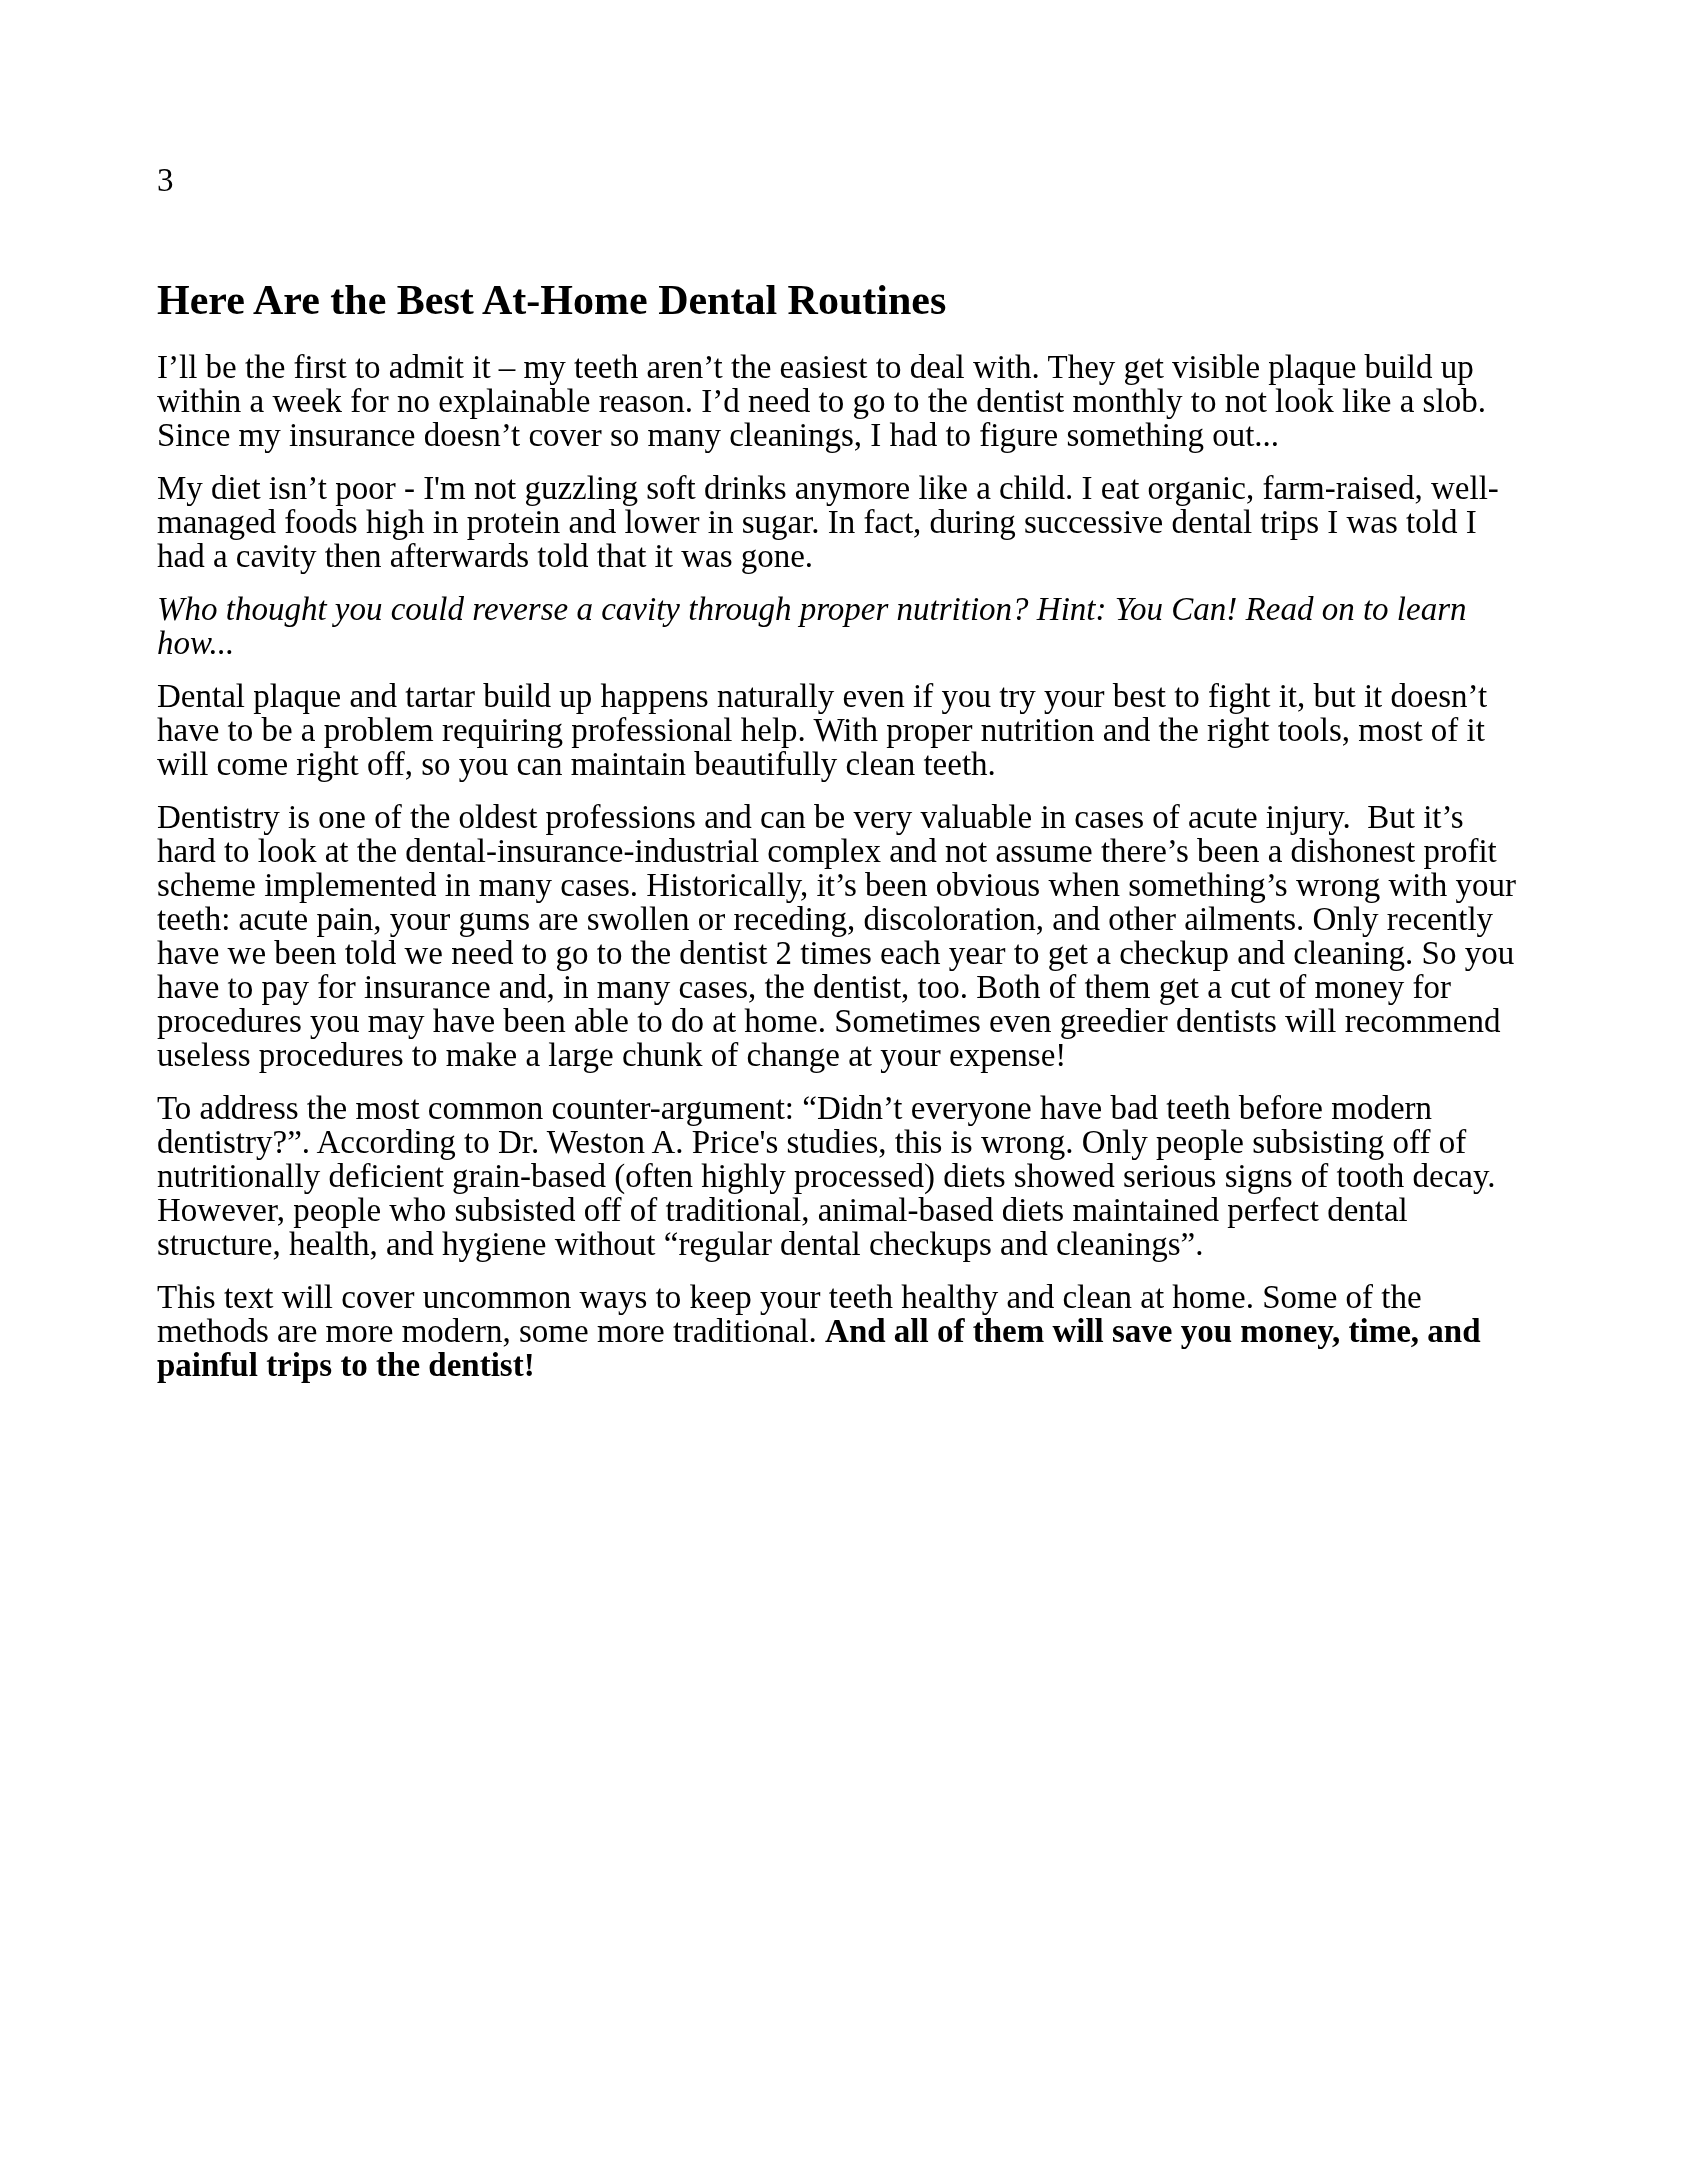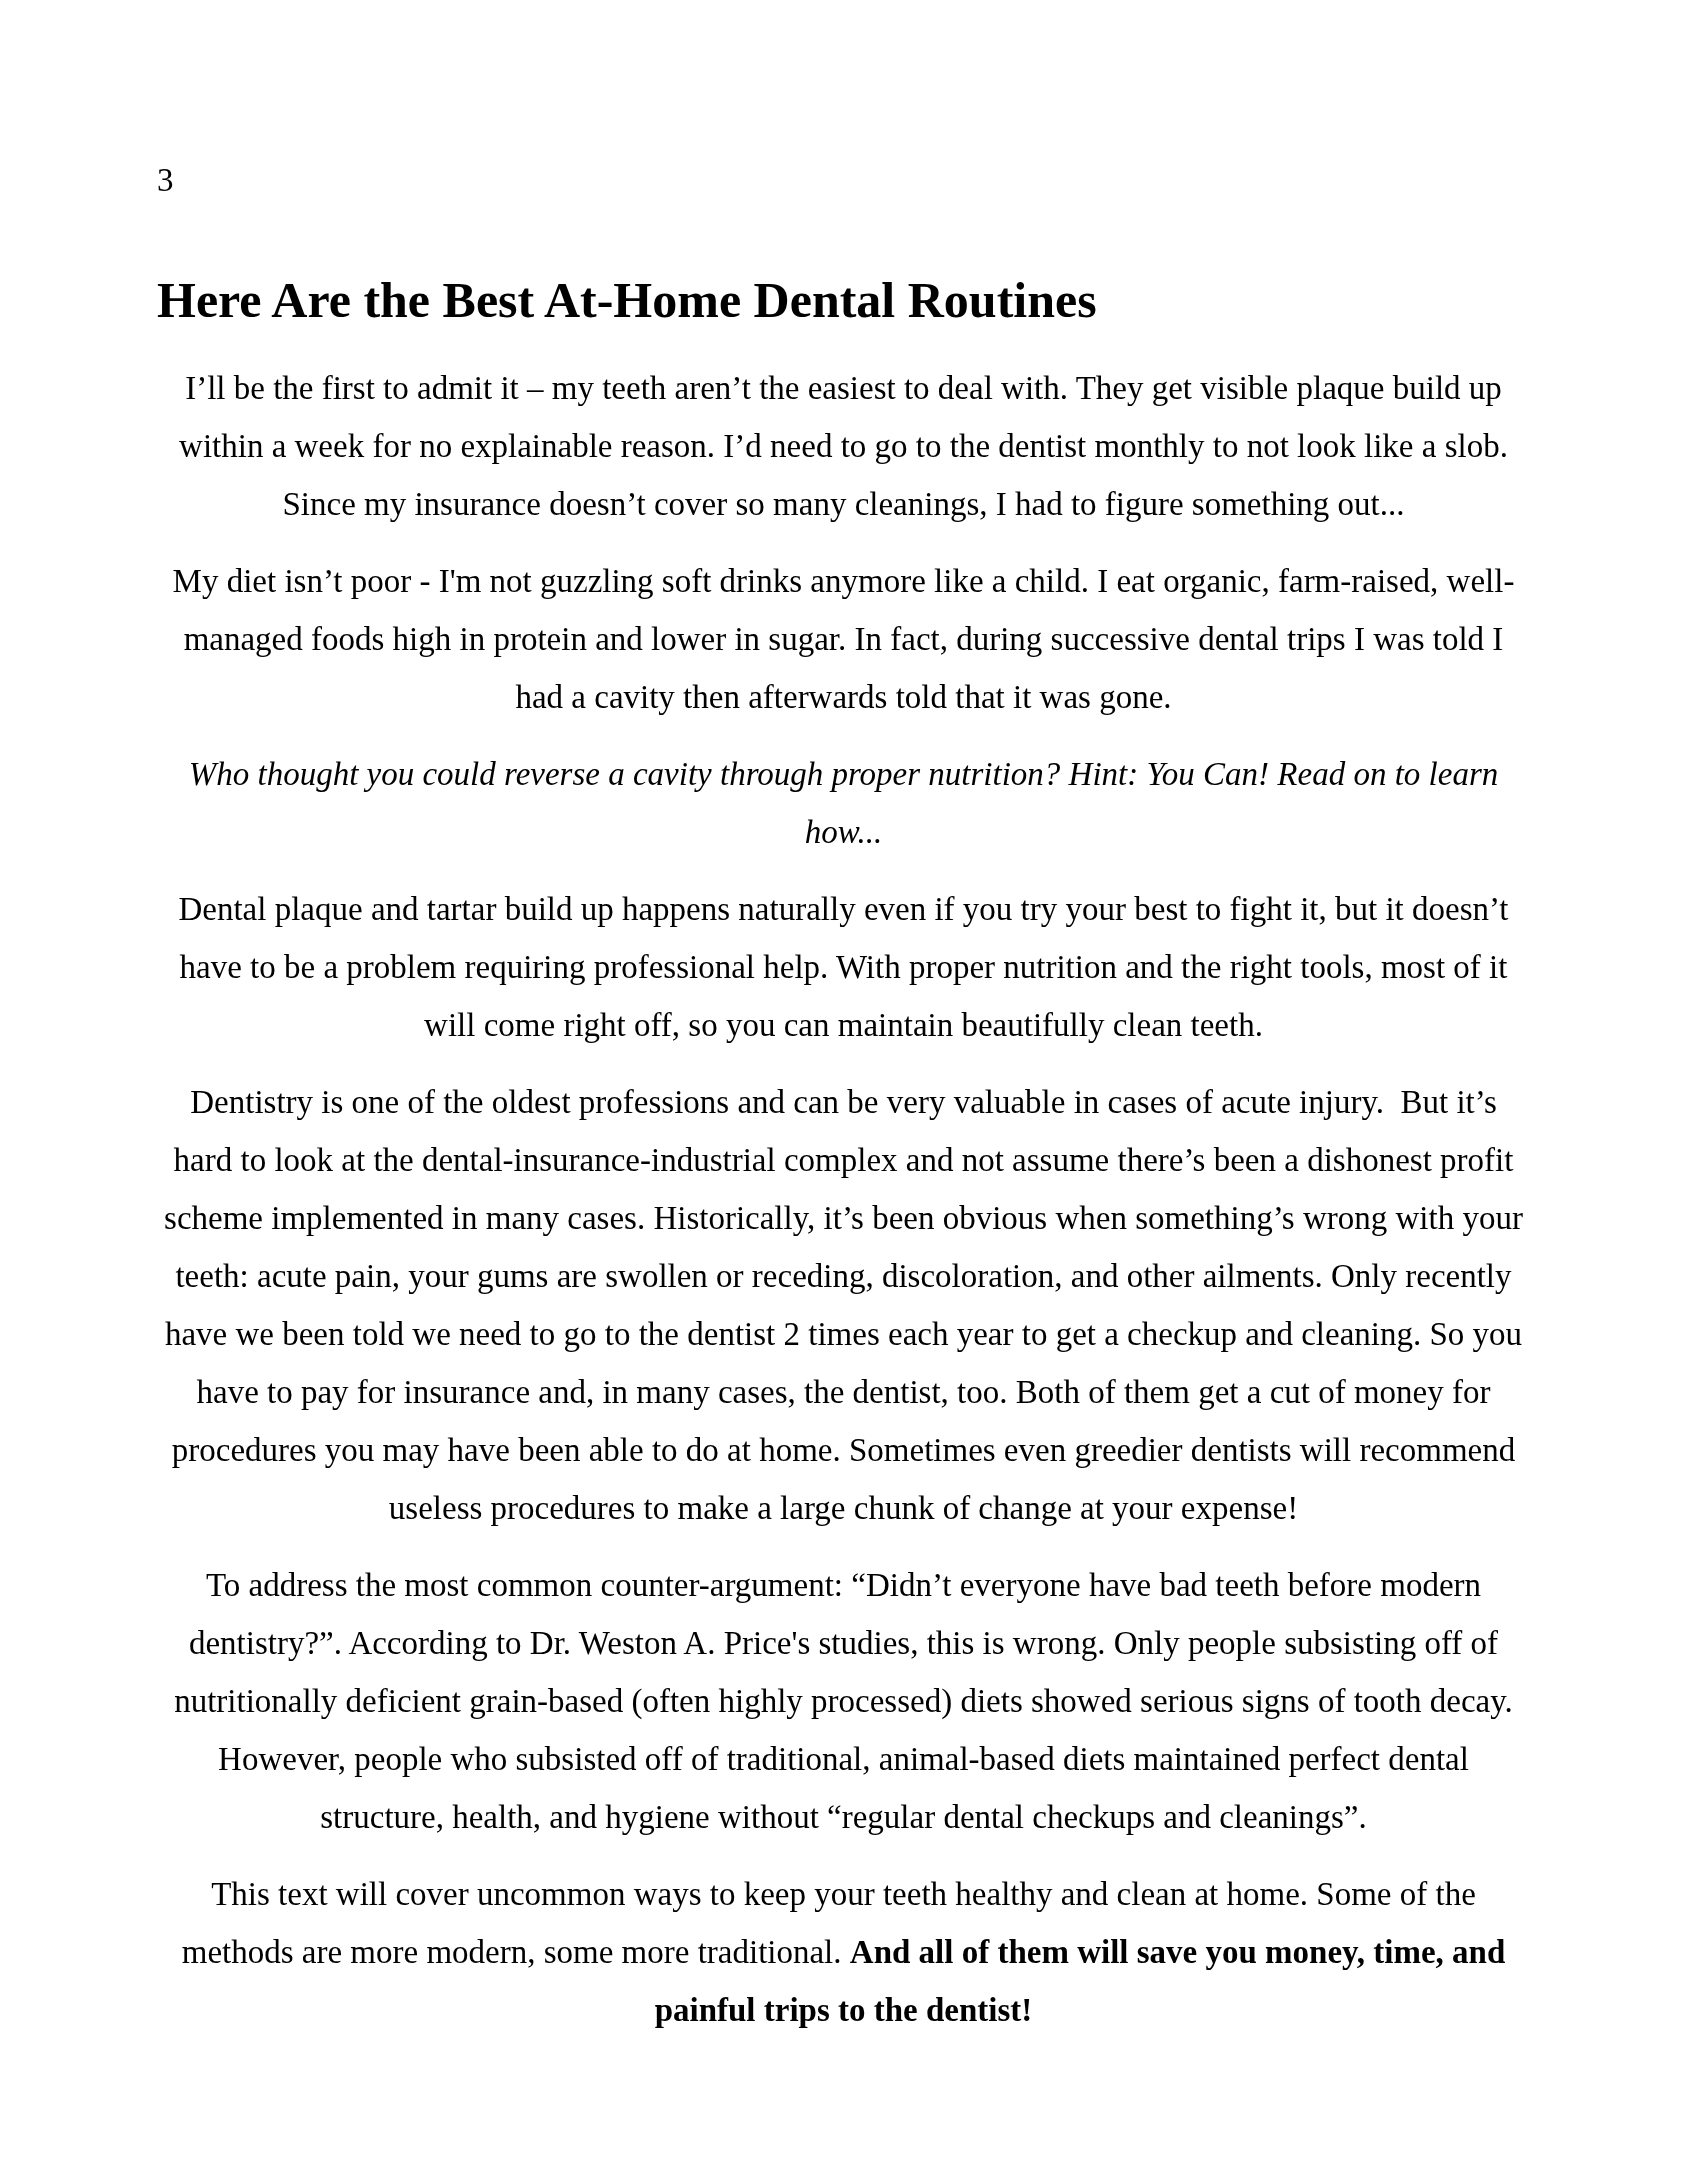--- a/index.html
+++ b/index.html
@@ -16,31 +16,31 @@
     box-sizing: border-box;
     padding: 151px 157px 0 157px;
     font-family: "Liberation Serif", "DejaVu Serif", serif;
     overflow: hidden;
   }
   .page-number {
     font-size: 33px;
     line-height: 58px;
   }
   .title {
-    font-size: 50px;
+    font-size: 42px;
     font-weight: bold;
     line-height: 62px;
-    margin: 60px 0 28px 0;
+    margin: 60px 0 19px 0;
   }
   .para {
     font-size: 33px;
-    line-height: 58px;
+    line-height: 34px;
     margin: 19px 0 0 0;
     white-space: pre-wrap;
-    text-align: center;
+    text-align: left;
   }
   .para.first {
     margin-top: 0;
   }
   .para.bold-italic {
     font-weight: normal;
     font-style: italic;
   }
   .para .bold-run {
     font-weight: bold;

